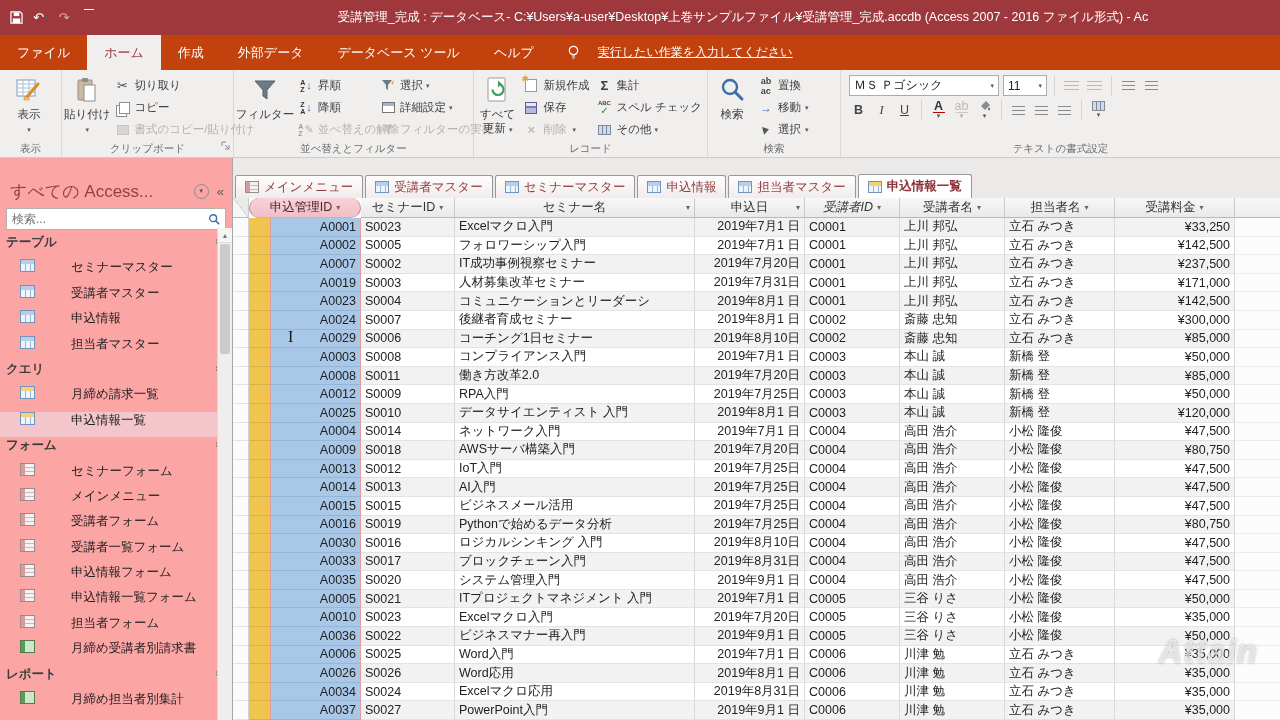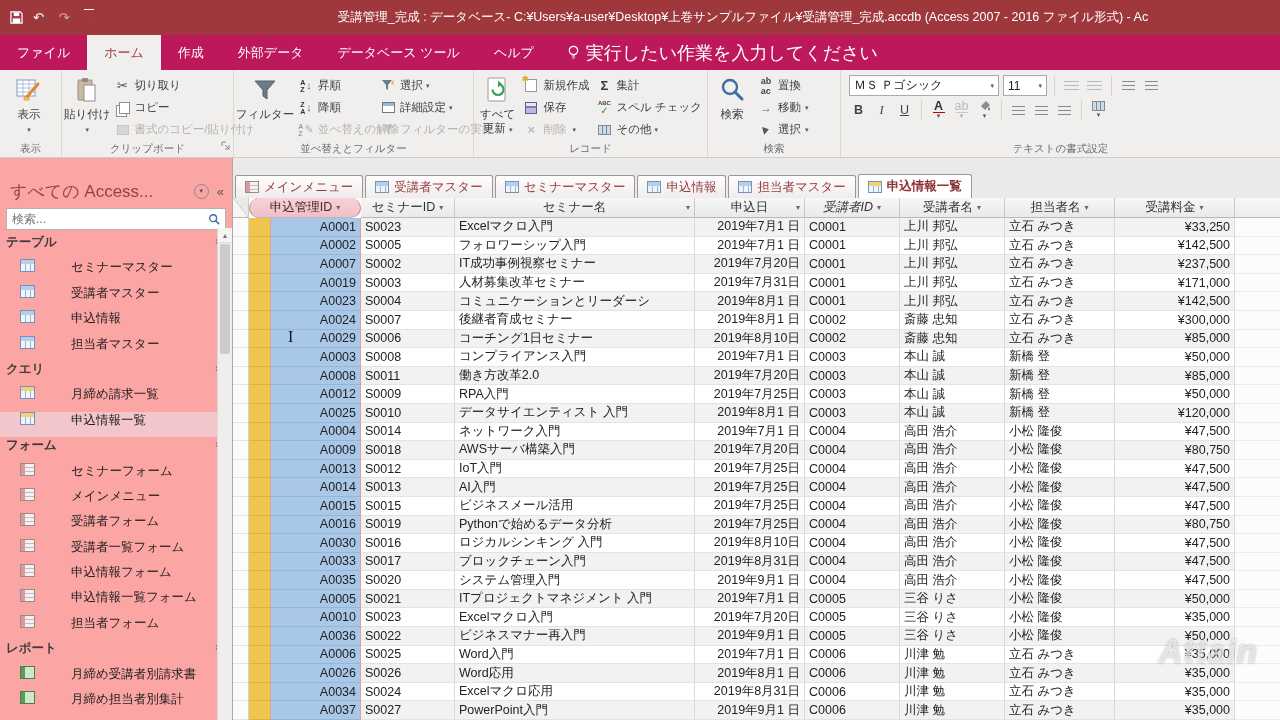--- a/index.html
+++ b/index.html
@@ -11,24 +11,24 @@
   .qat { display:flex; align-items:center; gap:10px; padding-left:10px; }
   .qat-btn { display:flex; align-items:center; color:#fff; font-size:13px; cursor:default; }
   .qat-btn .dd { font-size:7px; margin-left:1px; opacity:.85; }
   .qat-btn.dim { opacity:.55; }
   .qat-custom { display:inline-block; width:10px; text-align:center; }
   .qat-custom .bar { display:block; height:1px; background:#fff; margin-bottom:1px; }
   .qat-custom .dd { font-size:7px; }
   .win-title { flex:1; text-align:center; font-size:12.5px; white-space:nowrap; overflow:hidden; padding:0 8px 0 120px; }
 
   
-  .rtabrow { height:35px; background:#be185d; display:flex; align-items:stretch; }
+  .rtabrow { height:35px; background:#c2410c; display:flex; align-items:stretch; }
   .rtab { color:#fff; font-size:13px; padding:0 17px; display:flex; align-items:center; cursor:default; }
   .rtab.active { background:#f1efee; color:#9e383d; }
-  .tellme { display:flex; align-items:center; color:#fff; font-size:18px; margin-left:16px; gap:6px; }
+  .tellme { display:flex; align-items:center; color:#fff; font-size:12px; margin-left:16px; gap:18px;text-decoration:underline; }
 
   
   .ribbon { height:88px; background:#f1efee; border-bottom:1px solid #cfccc9; display:flex; }
   .rgroup { position:relative; border-right:1px solid #dbd8d5; padding:3px 2px 16px 2px; display:flex; align-items:flex-start; }
   .glabel { position:absolute; bottom:1px; left:0; right:0; text-align:center; font-size:10.5px; color:#6b6b6b; white-space:nowrap; }
   .bigbtn { display:flex; flex-direction:column; align-items:center; justify-content:flex-start; width:54px; padding-top:2px; cursor:default; }
   .bigbtn .bicon { height:30px; display:flex; align-items:center; justify-content:center; }
   .bigbtn .blabel { font-size:11.5px; color:#3b3b3b; text-align:center; line-height:1.25; margin-top:2px; white-space:nowrap; }
   .dd { font-size:7px; color:#5a5a5a; }
   .btncol { display:flex; flex-direction:column; justify-content:flex-start; gap:1px; padding-top:2px; }
@@ -579,30 +579,30 @@
           <span class="nav-label">申込情報一覧フォーム</span>
 
         </div>
 
         <div class="nav-item t-form">
           <span class="nicon icn-form"></span>
           <span class="nav-label">担当者フォーム</span>
 
         </div>
 
-        <div class="nav-item t-section">
-
-          <span class="nav-label">レポート</span>
-          <span class="sec-chev">»</span>
-        </div>
-
         <div class="nav-item t-report">
           <span class="nicon icn-report"></span>
           <span class="nav-label">月締め受講者別請求書</span>
 
+        </div>
+
+        <div class="nav-item t-section">
+
+          <span class="nav-label">レポート</span>
+          <span class="sec-chev">»</span>
         </div>
 
         <div class="nav-item t-report">
           <span class="nicon icn-report"></span>
           <span class="nav-label">月締め担当者別集計</span>
 
         </div>
 
         <div class="nav-item t-section">
           

